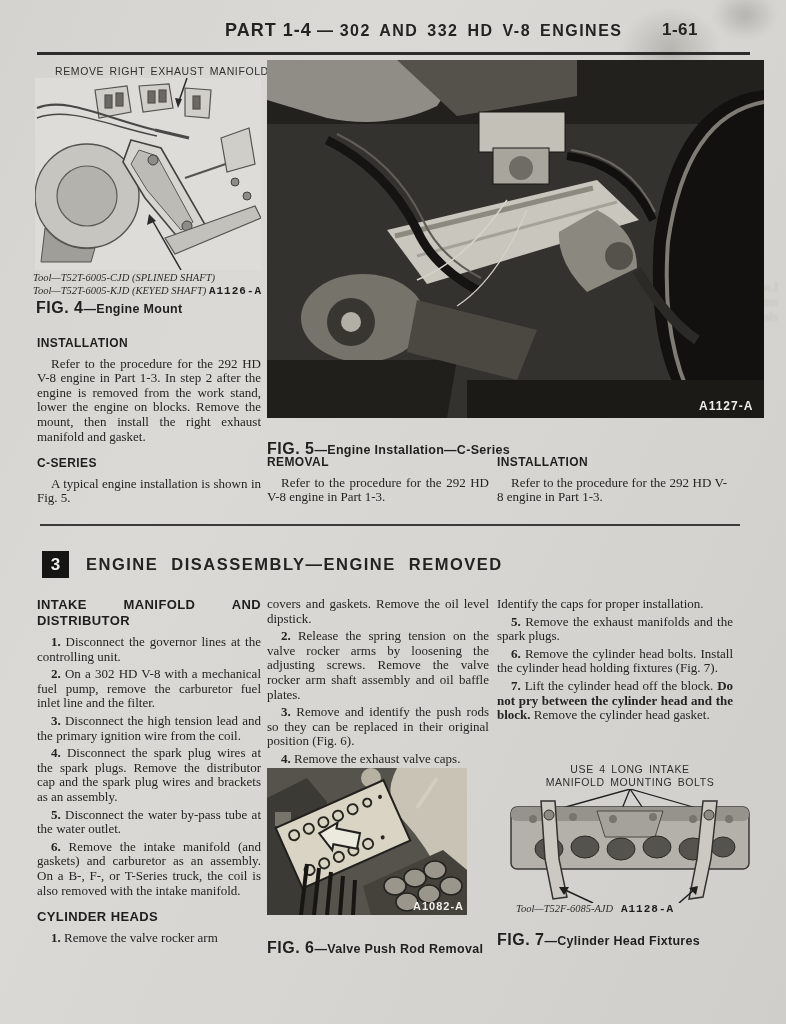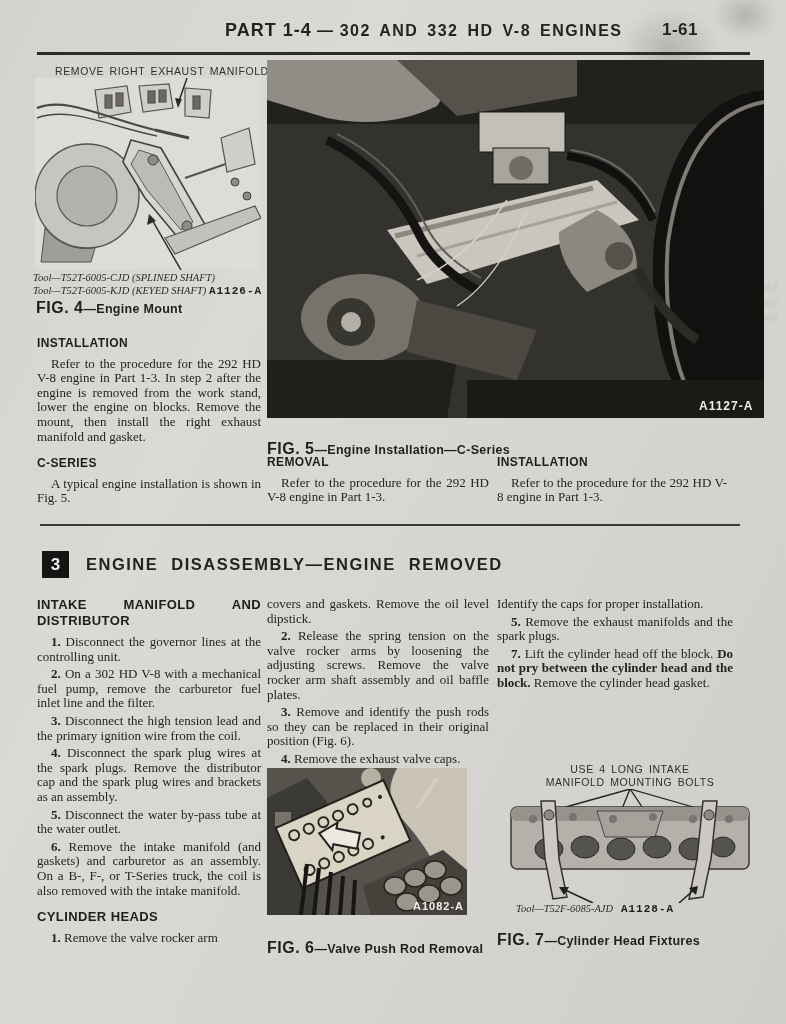--- a/index.html
+++ b/index.html
@@ -199,20 +199,21 @@
   <div class="col" style="left:267px;top:597px;width:222px;">
     <p class="cont">covers and gaskets. Remove the oil level dipstick.</p>
     <p class="item"><span class="num">2.</span> <span>Release the spring tension on the valve rocker arms by loosening the adjusting screws. Remove the valve rocker arm shaft assembly and oil baffle plates.</span></p>
     <p class="item"><span class="num">3.</span> <span>Remove and identify the push rods so they can be replaced in their original position (Fig. 6).</span></p>
     <p class="item"><span class="num">4.</span> <span>Remove the exhaust valve caps.</span></p>
   </div>
 
   <div class="col" style="left:497px;top:597px;width:236px;">
     <p class="cont">Identify the caps for proper installation.</p>
     <p class="item"><span class="num">5.</span> <span>Remove the exhaust manifolds and the spark plugs.</span></p>
+    <p class="item"><span class="num">6.</span> <span>Remove the cylinder head bolts. Install the cylinder head holding fixtures (Fig. 7).</span></p>
     <p class="item"><span class="num">7.</span> <span>Lift the cylinder head off the block. </span><span class="num">Do not pry between the cylinder head and the block.</span><span> Remove the cylinder head gasket.</span></p>
   </div>
 
   <svg class="abs" style="left:267px;top:768px;" width="200" height="147" viewBox="0 0 200 147">
     <rect width="200" height="147" fill="#56534d"></rect>
 
     <path d="M0 30 l40 -20 20 24 -14 113 H0 Z" fill="#3c3a35"></path>
     <rect x="8" y="44" width="16" height="14" fill="#777membri46b"></rect>
     <rect x="8" y="44" width="16" height="14" fill="#77746b"></rect>
 

